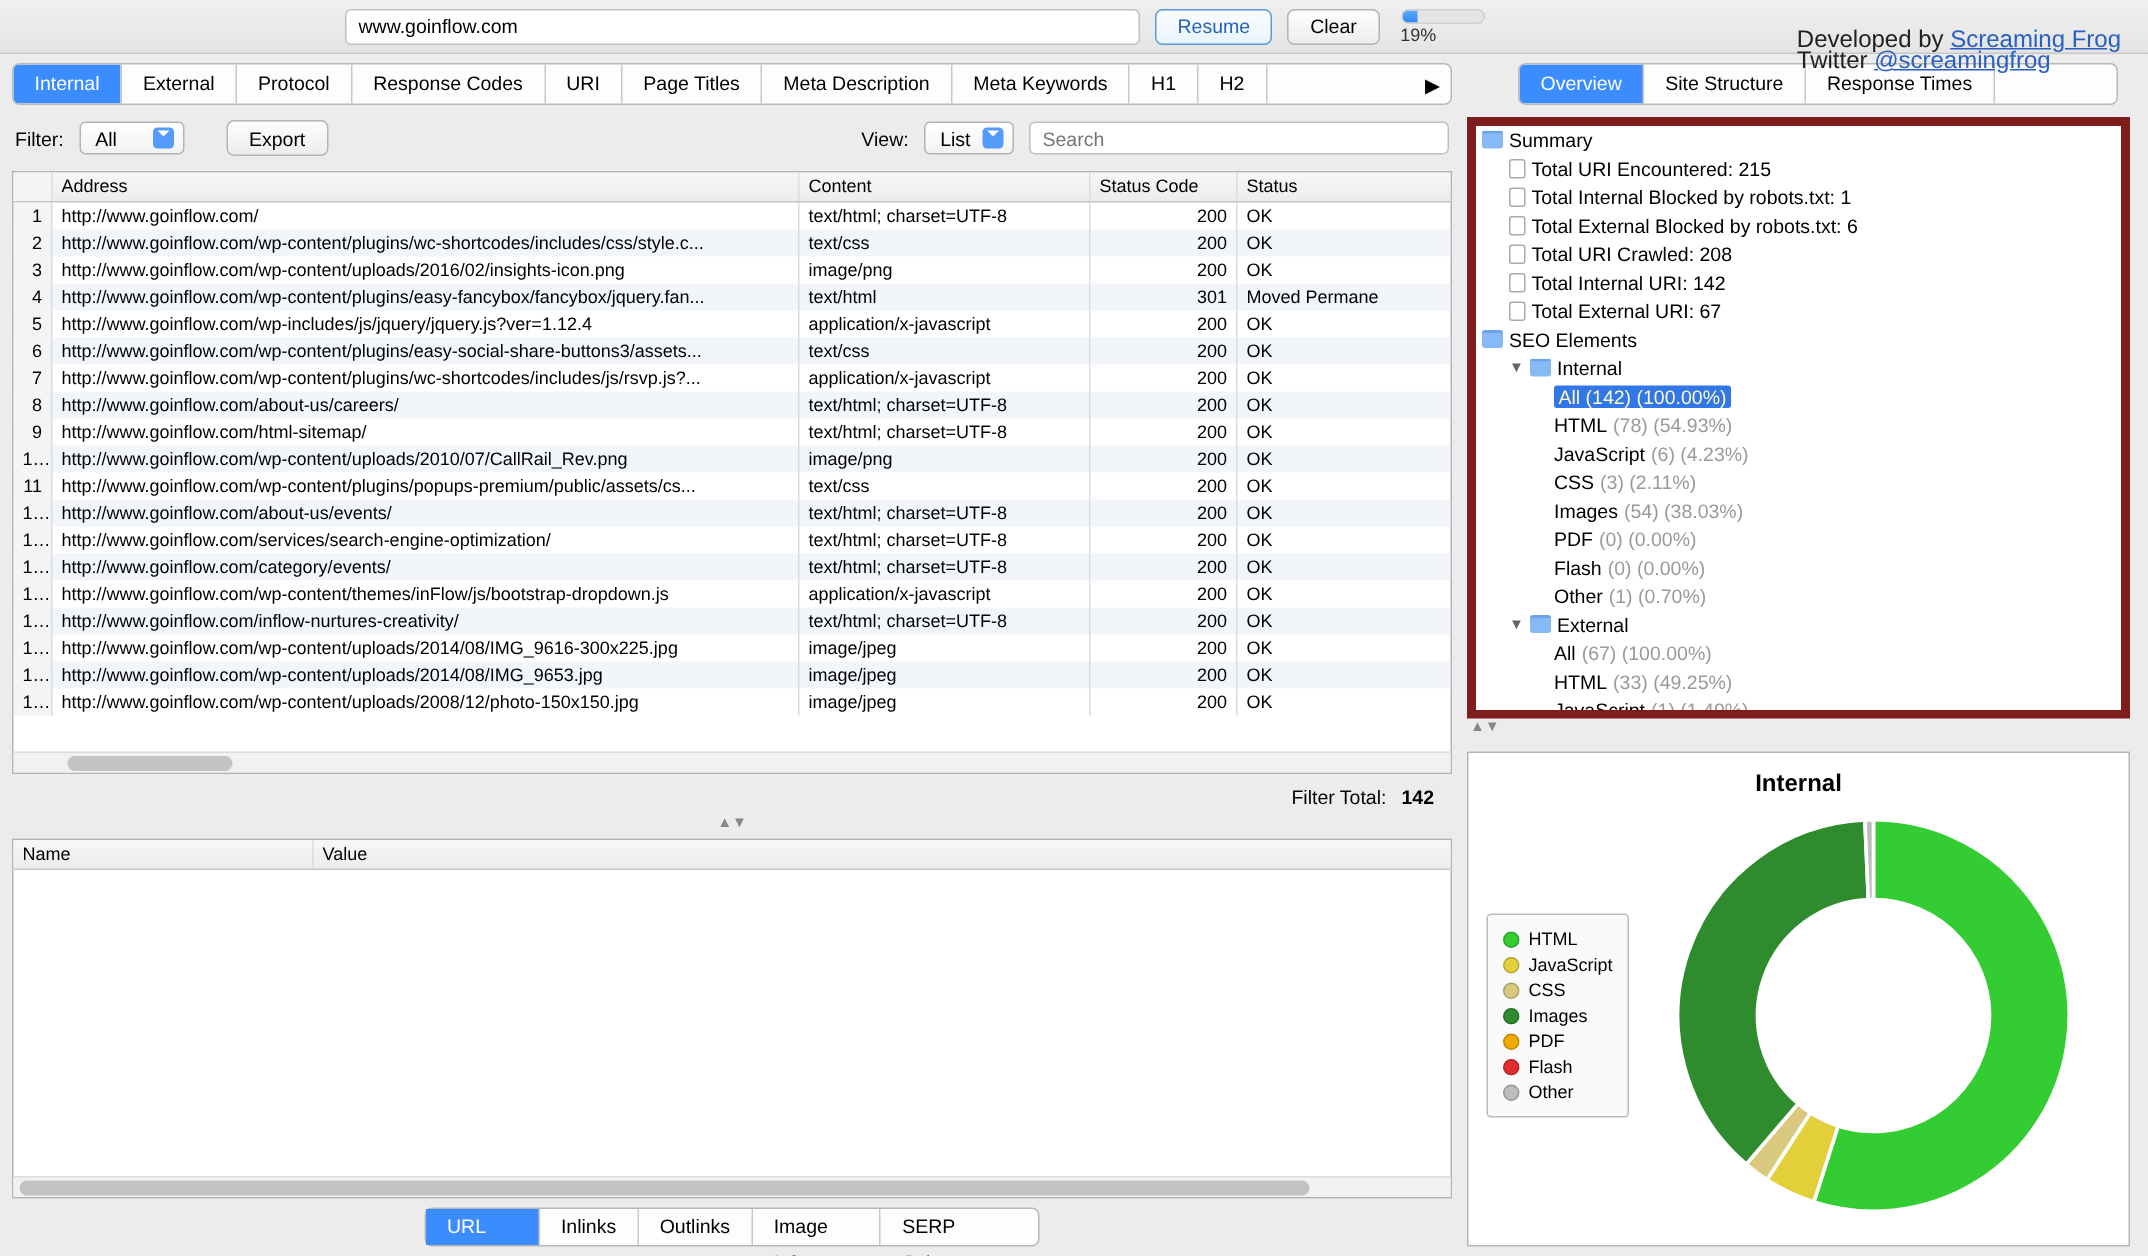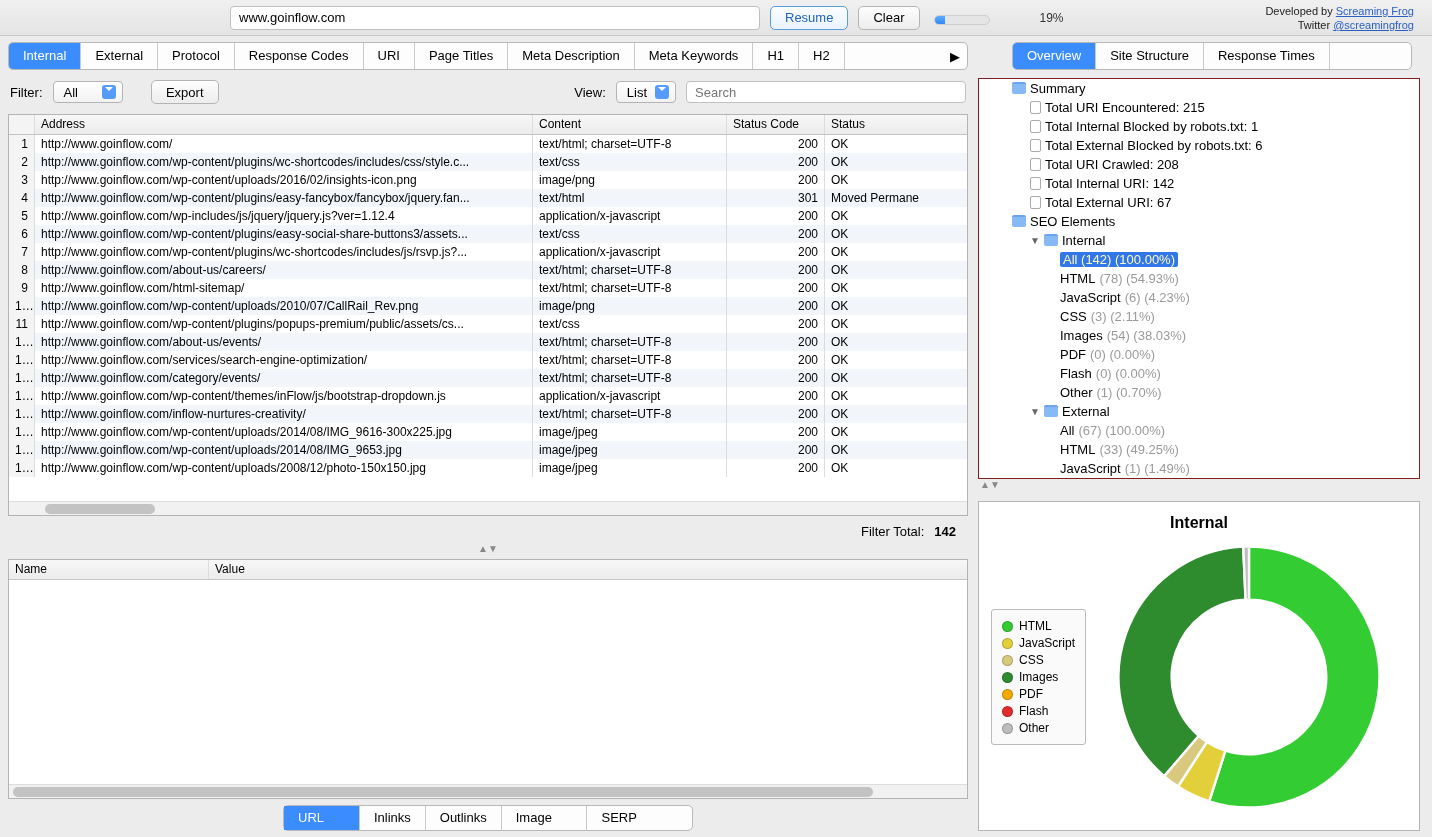--- a/index.html
+++ b/index.html
@@ -2,25 +2,25 @@
 <html><head>
 <meta charset="utf-8">
 <style>
 * { box-sizing: border-box; margin: 0; padding: 0; }
 body { font-family: "Lucida Grande", "Helvetica Neue", Arial, sans-serif; font-size: 12px; color: #000; background: #ececec; width: 1432px; height: 837px; overflow: hidden; }
 
 .topbar { display: flex; align-items: center; padding: 6px 10px; background: linear-gradient(#f0f0f0,#e4e4e4); border-bottom: 1px solid #c8c8c8; height: 36px; }
 .url-input { width: 530px; height: 24px; margin-left: 220px; border: 1px solid #bfbfbf; border-radius: 4px; padding: 2px 8px; font-size: 13px; background: #fff; }
 .btn { height: 24px; padding: 0 14px; border-radius: 5px; border: 1px solid #b4b4b4; background: linear-gradient(#fdfdfd,#ededed); cursor: pointer; margin-left: 10px; font-size: 13px; display: inline-flex; align-items: center; justify-content: center; }
 .btn.default { border-color: #5b9dd9; color: #2463b5; background: linear-gradient(#fbfdff,#e9f3ff); }
-.progress-wrap { display: flex; align-items: flex-end; margin-left: 14px; }
+.progress-wrap { display: flex; align-items: flex-start; margin-left: 14px; flex-direction: column; }
 .progress-bar { width: 56px; height: 10px; border-radius: 5px; background: #e5e5e5; border: 1px solid #cfcfcf; margin-right: 50px; overflow: hidden; }
 .progress-fill { height: 100%; background: linear-gradient(#5ea9ff,#2f88f8); }
 .progress-label { font-size: 12px; color: #333; }
-.credits { position: absolute; right: 18px; top: 4px; text-align: right; font-size: 11px; color: #222; line-height: 14px; }
+.credits { position: absolute; right: 18px; top: 20px; text-align: left; font-size: 16px; color: #222; line-height: 14px; }
 .credits a { color: #2a5fc2; text-decoration: underline; }
 
 .main { display: flex; height: calc(100% - 36px); }
 .left-pane { width: 976px; display: flex; flex-direction: column; background: #ececec; padding: 6px 8px 6px 8px; }
 .right-pane { width: 452px; display: flex; flex-direction: column; padding: 6px 8px 6px 2px; }
 .splitter-handle { font-size: 10px; color: #888; text-align: center; height: 14px; line-height: 12px; }
 
 .tab-strip { display: flex; align-items: center; background: #fdfdfd; border: 1px solid #b8b8b8; border-radius: 5px; height: 28px; overflow: hidden; }
 .tab { padding: 0 14px; height: 26px; line-height: 26px; border-right: 1px solid #c9c9c9; cursor: pointer; font-size: 13px; white-space: nowrap; }
 .tab.active { background: #3b8cff; color: #fff; }
@@ -58,21 +58,21 @@
 .sub-head { display: flex; background: linear-gradient(#f7f7f7,#ececec); border-bottom: 1px solid #c4c4c4; height: 20px; }
 .sub-body { flex: 1; }
 .sub-hscroll { height: 14px; background: #f1f1f1; border-top: 1px solid #ddd; position: relative; }
 .sub-hscroll-thumb { position: absolute; left: 4px; top: 2px; width: 860px; height: 10px; background: #c3c3c3; border-radius: 5px; }
 
 .bottom-tab-strip { display: flex; align-items: center; background: #fdfdfd; border: 1px solid #b8b8b8; border-radius: 5px; height: 26px; margin: 6px auto 0; width: 410px; }
 .btab { padding: 0 14px; height: 24px; line-height: 24px; border-right: 1px solid #c9c9c9; cursor: pointer; font-size: 13px; }
 .btab.active { background: #3b8cff; color: #fff; }
 .btab:last-child { border-right: none; }
 
-.tree-container { background: #fff; border: 1px solid #7f1d1d; margin-top: 8px; height: 404px; overflow-y: auto; overflow-x: hidden; padding-left: 29px; }
+.tree-container { background: #fff; border: 6px solid #7f1d1d; margin-top: 8px; height: 404px; overflow-y: auto; overflow-x: hidden; }
 .tree-row { display: flex; align-items: center; height: 19px; padding-left: 4px; font-size: 13px; cursor: pointer; gap: 4px; }
 .tree-row.sel span.label { background: #3177e8; color: #fef9c3; padding: 0 3px; border-radius: 2px; }
 .folder-icon { width: 14px; height: 12px; background: #87b9f5; border-radius: 2px; border-top: 2px solid #6ba4ec; }
 .file-icon { width: 11px; height: 13px; background: #fff; border: 1px solid #aaa; border-radius: 2px; }
 .disclose { width: 10px; text-align: center; color: #666; font-size: 10px; }
 .indent-1 { padding-left: 22px; }
 .indent-3 { padding-left: 52px; }
 .dim { color: #9a9a9a; }
 
 .chart-wrap { background: #fff; border: 1px solid #b4b4b4; margin-top: 8px; flex: 1; position: relative; padding: 8px; display: flex; flex-direction: column; }

